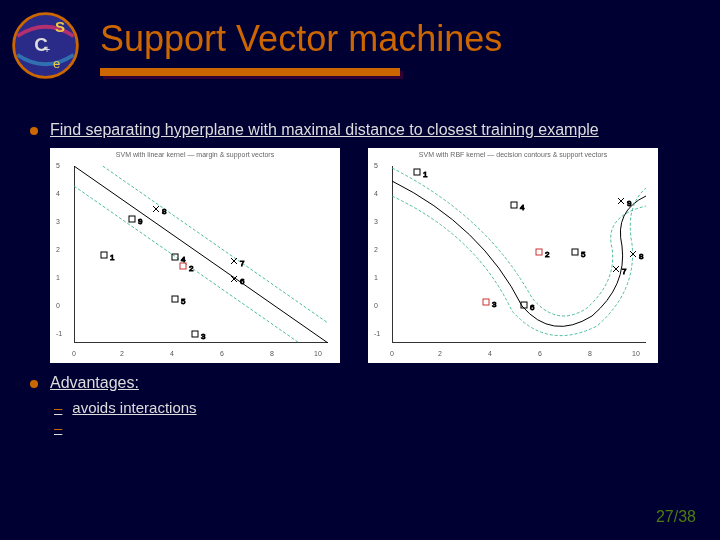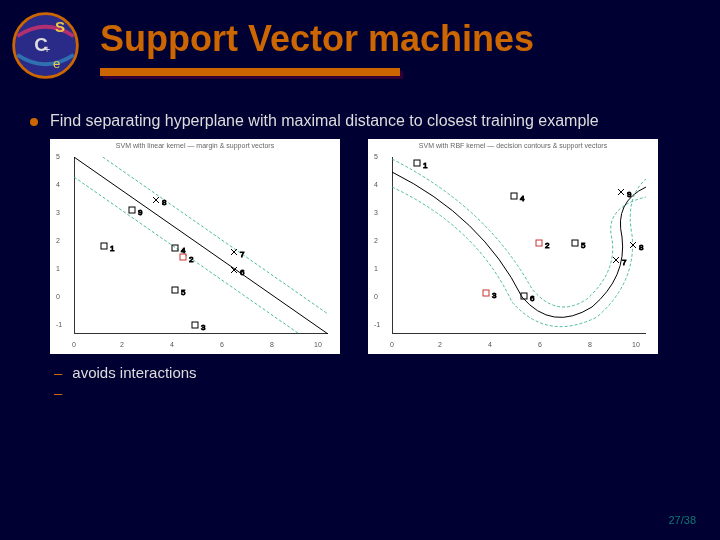--- a/index.html
+++ b/index.html
@@ -21,21 +21,21 @@
   }
   .title-block {
     position: absolute;
     top: 18px;
     left: 100px;
     width: 560px;
   }
   .title {
     color: #cc6600;
     font-size: 36px;
-    font-weight: bold;
+    font-weight: normal;
     font-family: Verdana, Arial, sans-serif;
   }
   .title-underline {
     margin-top: 8px;
     width: 300px;
     height: 10px;
     position: relative;
   }
   .title-underline .bar-orange {
     position: absolute;
@@ -45,25 +45,26 @@
   }
   .title-underline .bar-dark {
     position: absolute;
     top: 3px; left: 3px;
     width: 300px; height: 8px;
     background: #330033;
     z-index: -1;
   }
   .content {
     position: absolute;
-    top: 111px;
+    top: 120px;
     left: 30px;
     width: 660px;
     color: #dddddd;
     font-size: 16px;
+    text-decoration: underline;
   }
   .bullet-row {
     display: flex;
     align-items: flex-start;
     margin-bottom: 6px;
   }
   .bullet-dot {
     width: 8px; height: 8px;
     border-radius: 50%;
     background: #cc6600;
@@ -131,22 +132,22 @@
   }
   .sub-dash {
     color: #cc6600;
     margin-right: 10px;
     margin-top: 0px;
   }
   .pagenum {
     position: absolute;
     bottom: 14px;
     right: 24px;
-    color: #0f766e;
-    font-size: 11px;
+    color: #4d7c0f;
+    font-size: 16px;
   }
 </style>
 </head>
 <body>
 
 <svg class="logo" viewBox="0 0 80 80">
   <circle cx="40" cy="40" r="34" fill="#2a2a88" stroke="#cc6600" stroke-width="3"></circle>
   <path d="M10 30 Q40 10 70 30" stroke="#b03070" stroke-width="4" fill="none"></path>
   <path d="M10 50 Q40 70 70 50" stroke="#3070b0" stroke-width="4" fill="none"></path>
   <text x="50" y="26" fill="#eecc44" font-size="16" font-weight="bold">S</text>
@@ -265,20 +266,24 @@
             <text x="100" y="141" font-size="8" fill="#333">3</text>
           <rect x="129" y="136" width="6" height="6"></rect>
             <text x="138" y="144" font-size="8" fill="#333">6</text>
           <rect x="22" y="3" width="6" height="6"></rect>
             <text x="31" y="11" font-size="8" fill="#333">1</text>
         </g>
       </svg>
     </div>
   </div>
 
+  <div class="bullet-row">
+    <div class="bullet-dot"></div>
+    <div class="bullet-text">Advantages:</div>
+  </div>
   <div class="sub-bullets">
     <div class="sub-row">
       <span class="sub-dash">–</span>
       <span>avoids interactions</span>
     </div>
     <div class="sub-row">
       <span class="sub-dash">–</span>
     </div>
   </div>
 </div>

